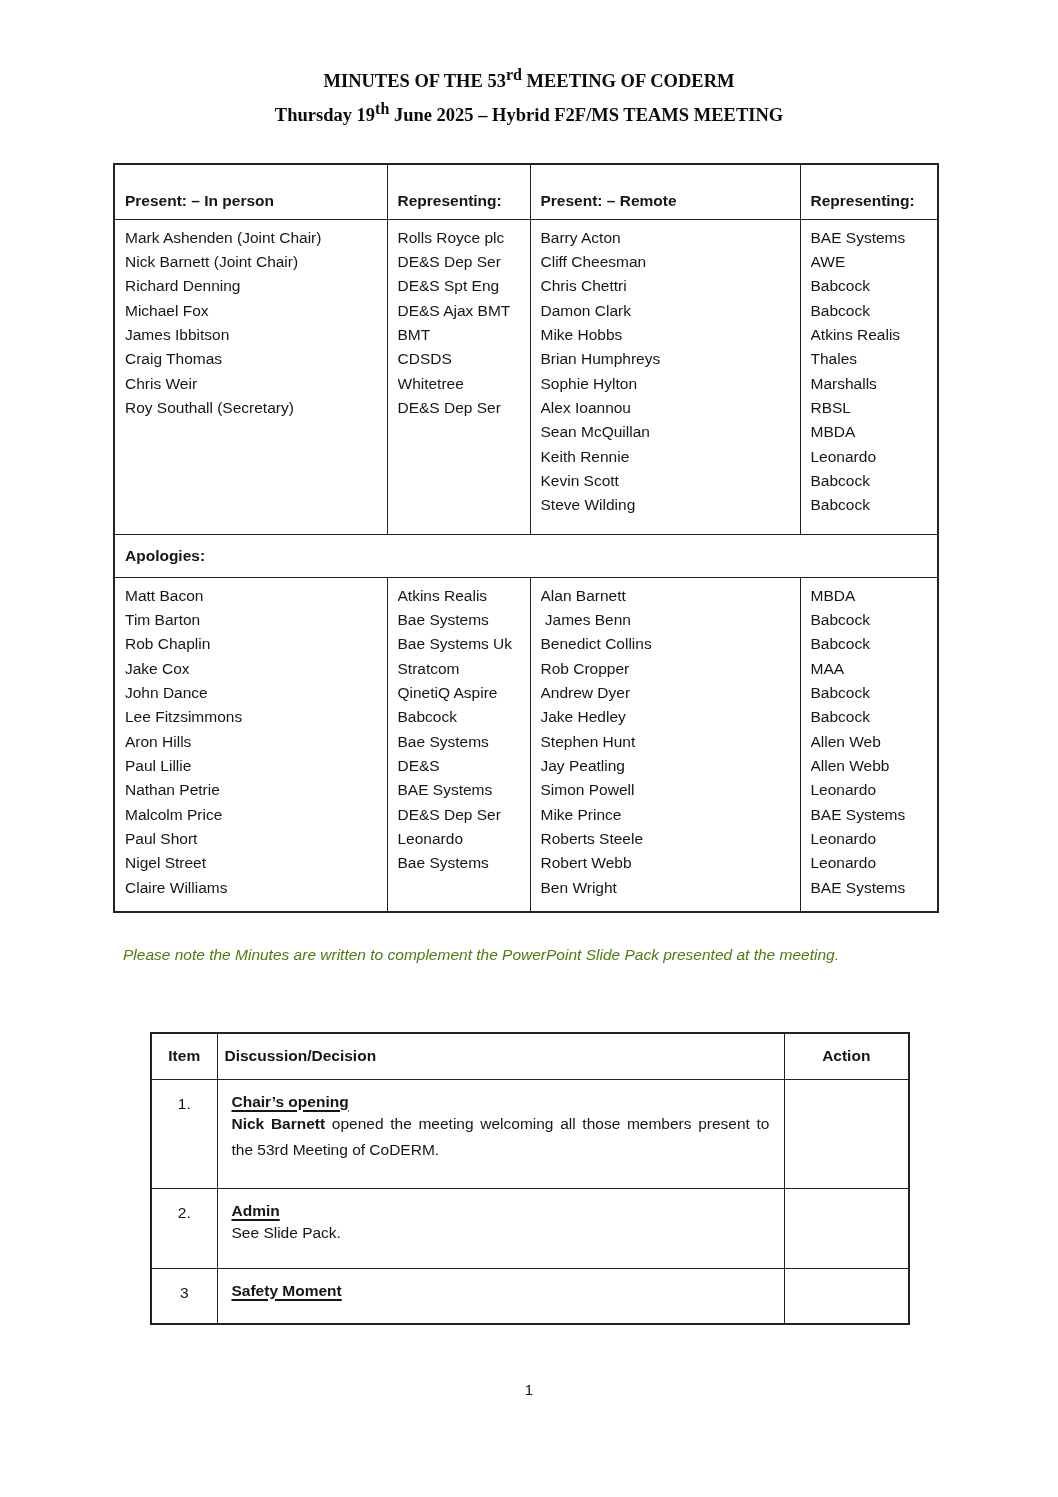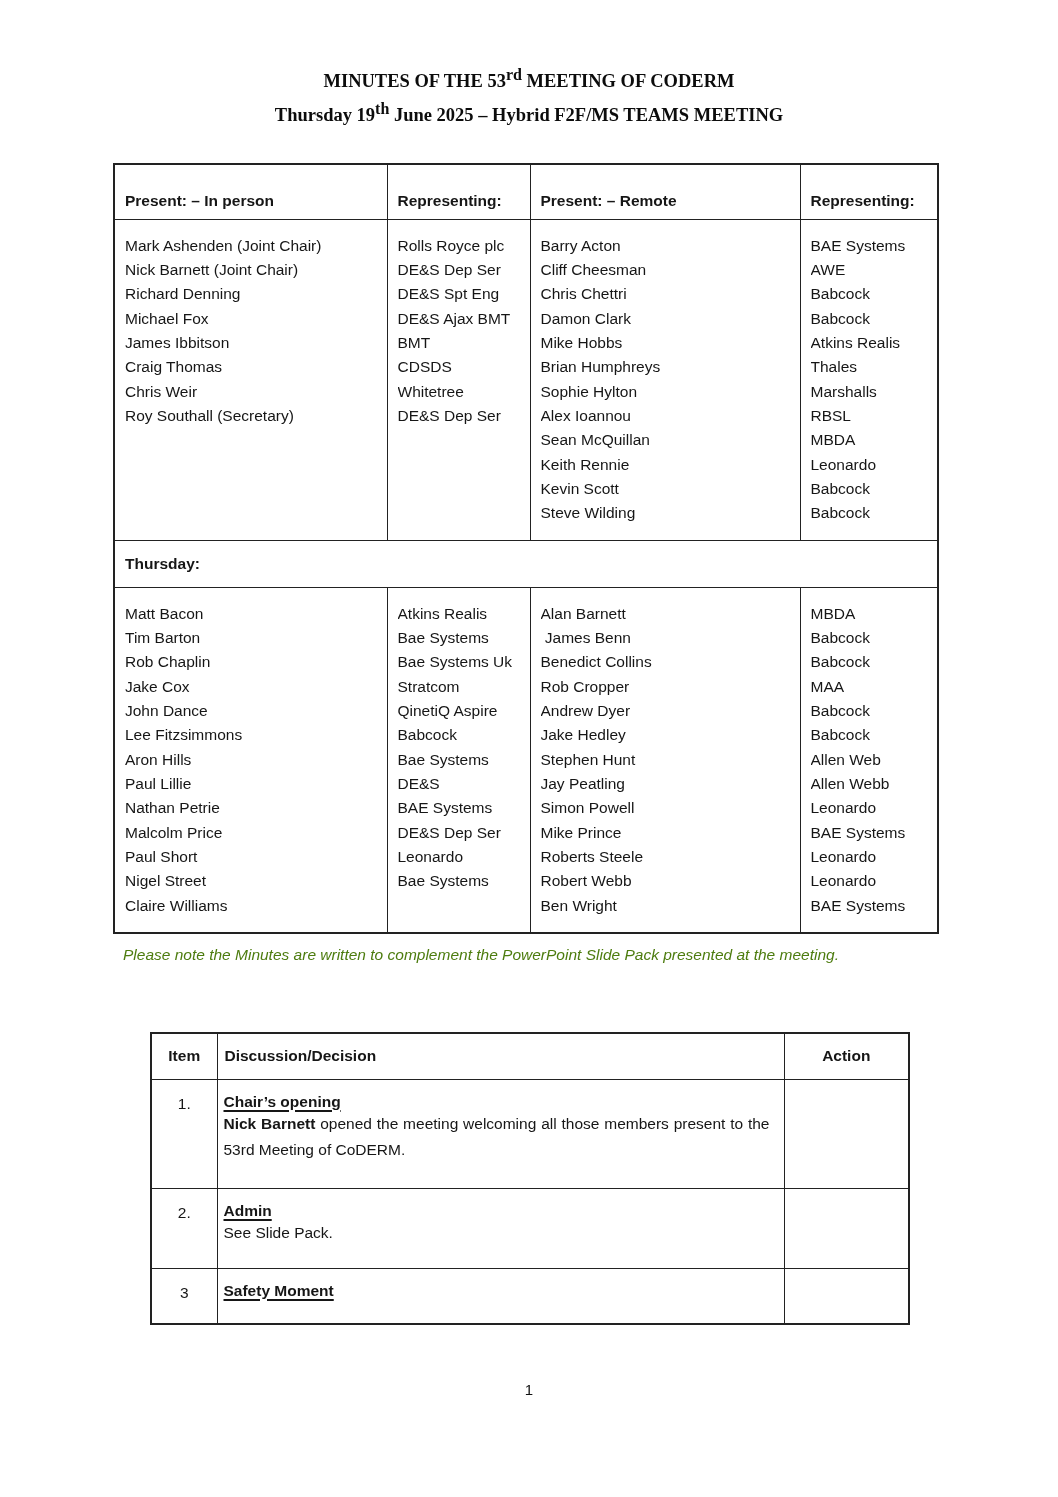--- a/index.html
+++ b/index.html
@@ -14,41 +14,41 @@
     font-weight:bold; font-size:18.5px; line-height:27px; color:#0c0c0c;
   }
   .doc-title sup { font-size:16px; }
 
   table { border-collapse:collapse; table-layout:fixed; position:absolute; background:#fff; }
 
   
   .att { top:163px; left:113px; width:824px; border:2px solid #222; }
   .att td {
     border:1.5px solid #222; vertical-align:top;
-    padding:14px 10px; font-size:15.5px;
+    padding:6px 10px; font-size:15.5px;
   }
   .att tr.hdr td { font-weight:bold; height:55px; vertical-align:bottom; padding-bottom:9px; }
   .att tr.row-present td { height:315px; }
   .att tr.row-apol-label td { height:43px; vertical-align:middle; font-weight:bold; }
   .att tr.row-apol-body td { height:335px; }
   .att .line { line-height:24.35px; white-space:pre; overflow:hidden; }
 
   
   .note {
     position:absolute; top:941px; left:123px; width:782px;
     font-style:italic; font-size:15.5px; line-height:27px; color:#4d7c0f;
   }
 
   
   .minutes { top:1032px; left:150px; width:758px; border:2px solid #222; }
   .minutes td { border:1.5px solid #222; vertical-align:top; font-size:15.5px; }
   .minutes tr.hdr td { font-weight:bold; height:46px; vertical-align:middle; }
   .minutes td.item-cell { text-align:center; padding-top:15px; }
   .minutes tr.hdr td.item-cell { padding-top:0; }
-  .minutes td.disc-cell { padding:13px 14px 10px 6px; }
+  .minutes td.disc-cell { padding:13px 14px 10px 14px; }
   .minutes tr.hdr td.disc-cell { padding:0 0 0 7px; }
   .minutes td.action-cell { text-align:center; }
   .minutes tr.r1 td { height:109px; }
   .minutes tr.r2 td { height:80px; }
   .minutes tr.r3 td { height:56px; }
   .disc-heading {
     font-weight:bold; text-decoration:underline;
     text-decoration-thickness:1.5px; text-underline-offset:3px;
   }
   .disc-para { line-height:26px; }
@@ -125,21 +125,21 @@
           <div class="line">Thales</div>
           <div class="line">Marshalls</div>
           <div class="line">RBSL</div>
           <div class="line">MBDA</div>
           <div class="line">Leonardo</div>
           <div class="line">Babcock</div>
           <div class="line">Babcock</div>
         </td>
     </tr>
     <tr class="row-apol-label">
-      <td colspan="4">Thursday:</td>
+      <td colspan="4">Apologies:</td>
     </tr>
     <tr class="row-apol-body">
       <td>
           <div class="line">Matt Bacon</div>
           <div class="line">Tim Barton</div>
           <div class="line">Rob Chaplin</div>
           <div class="line">Jake Cox</div>
           <div class="line">John Dance</div>
           <div class="line">Lee Fitzsimmons</div>
           <div class="line">Aron Hills</div>

